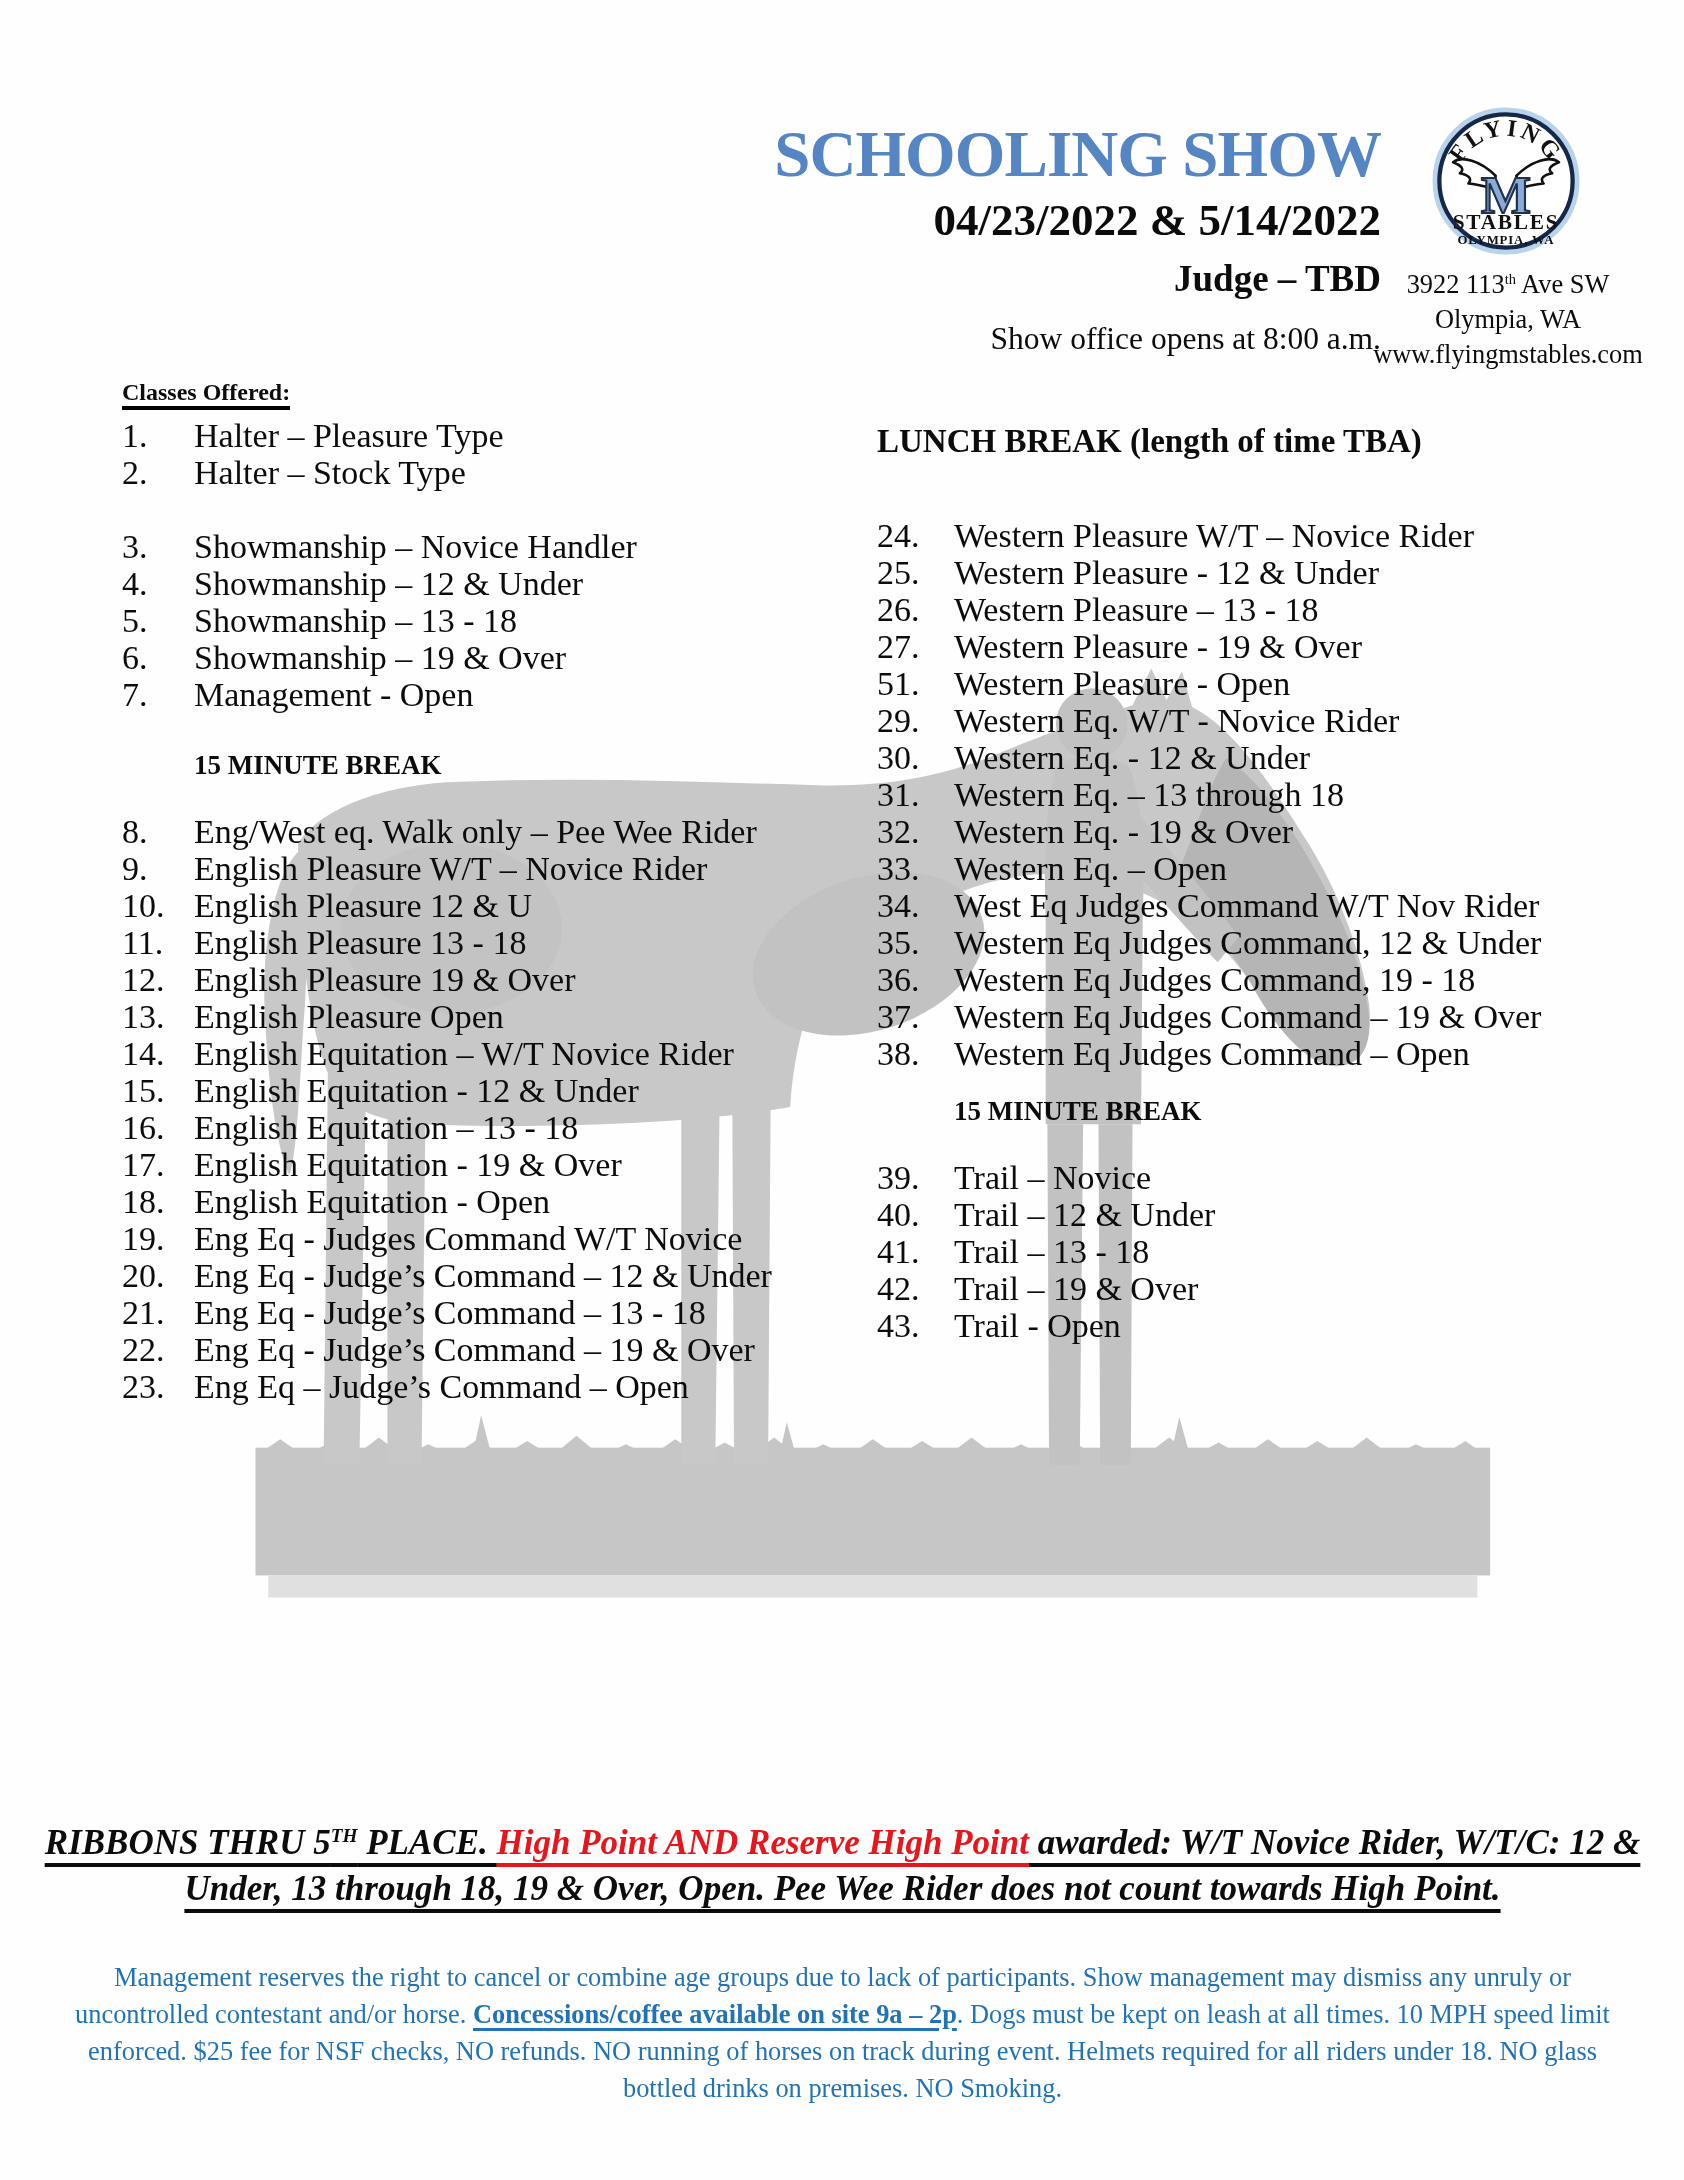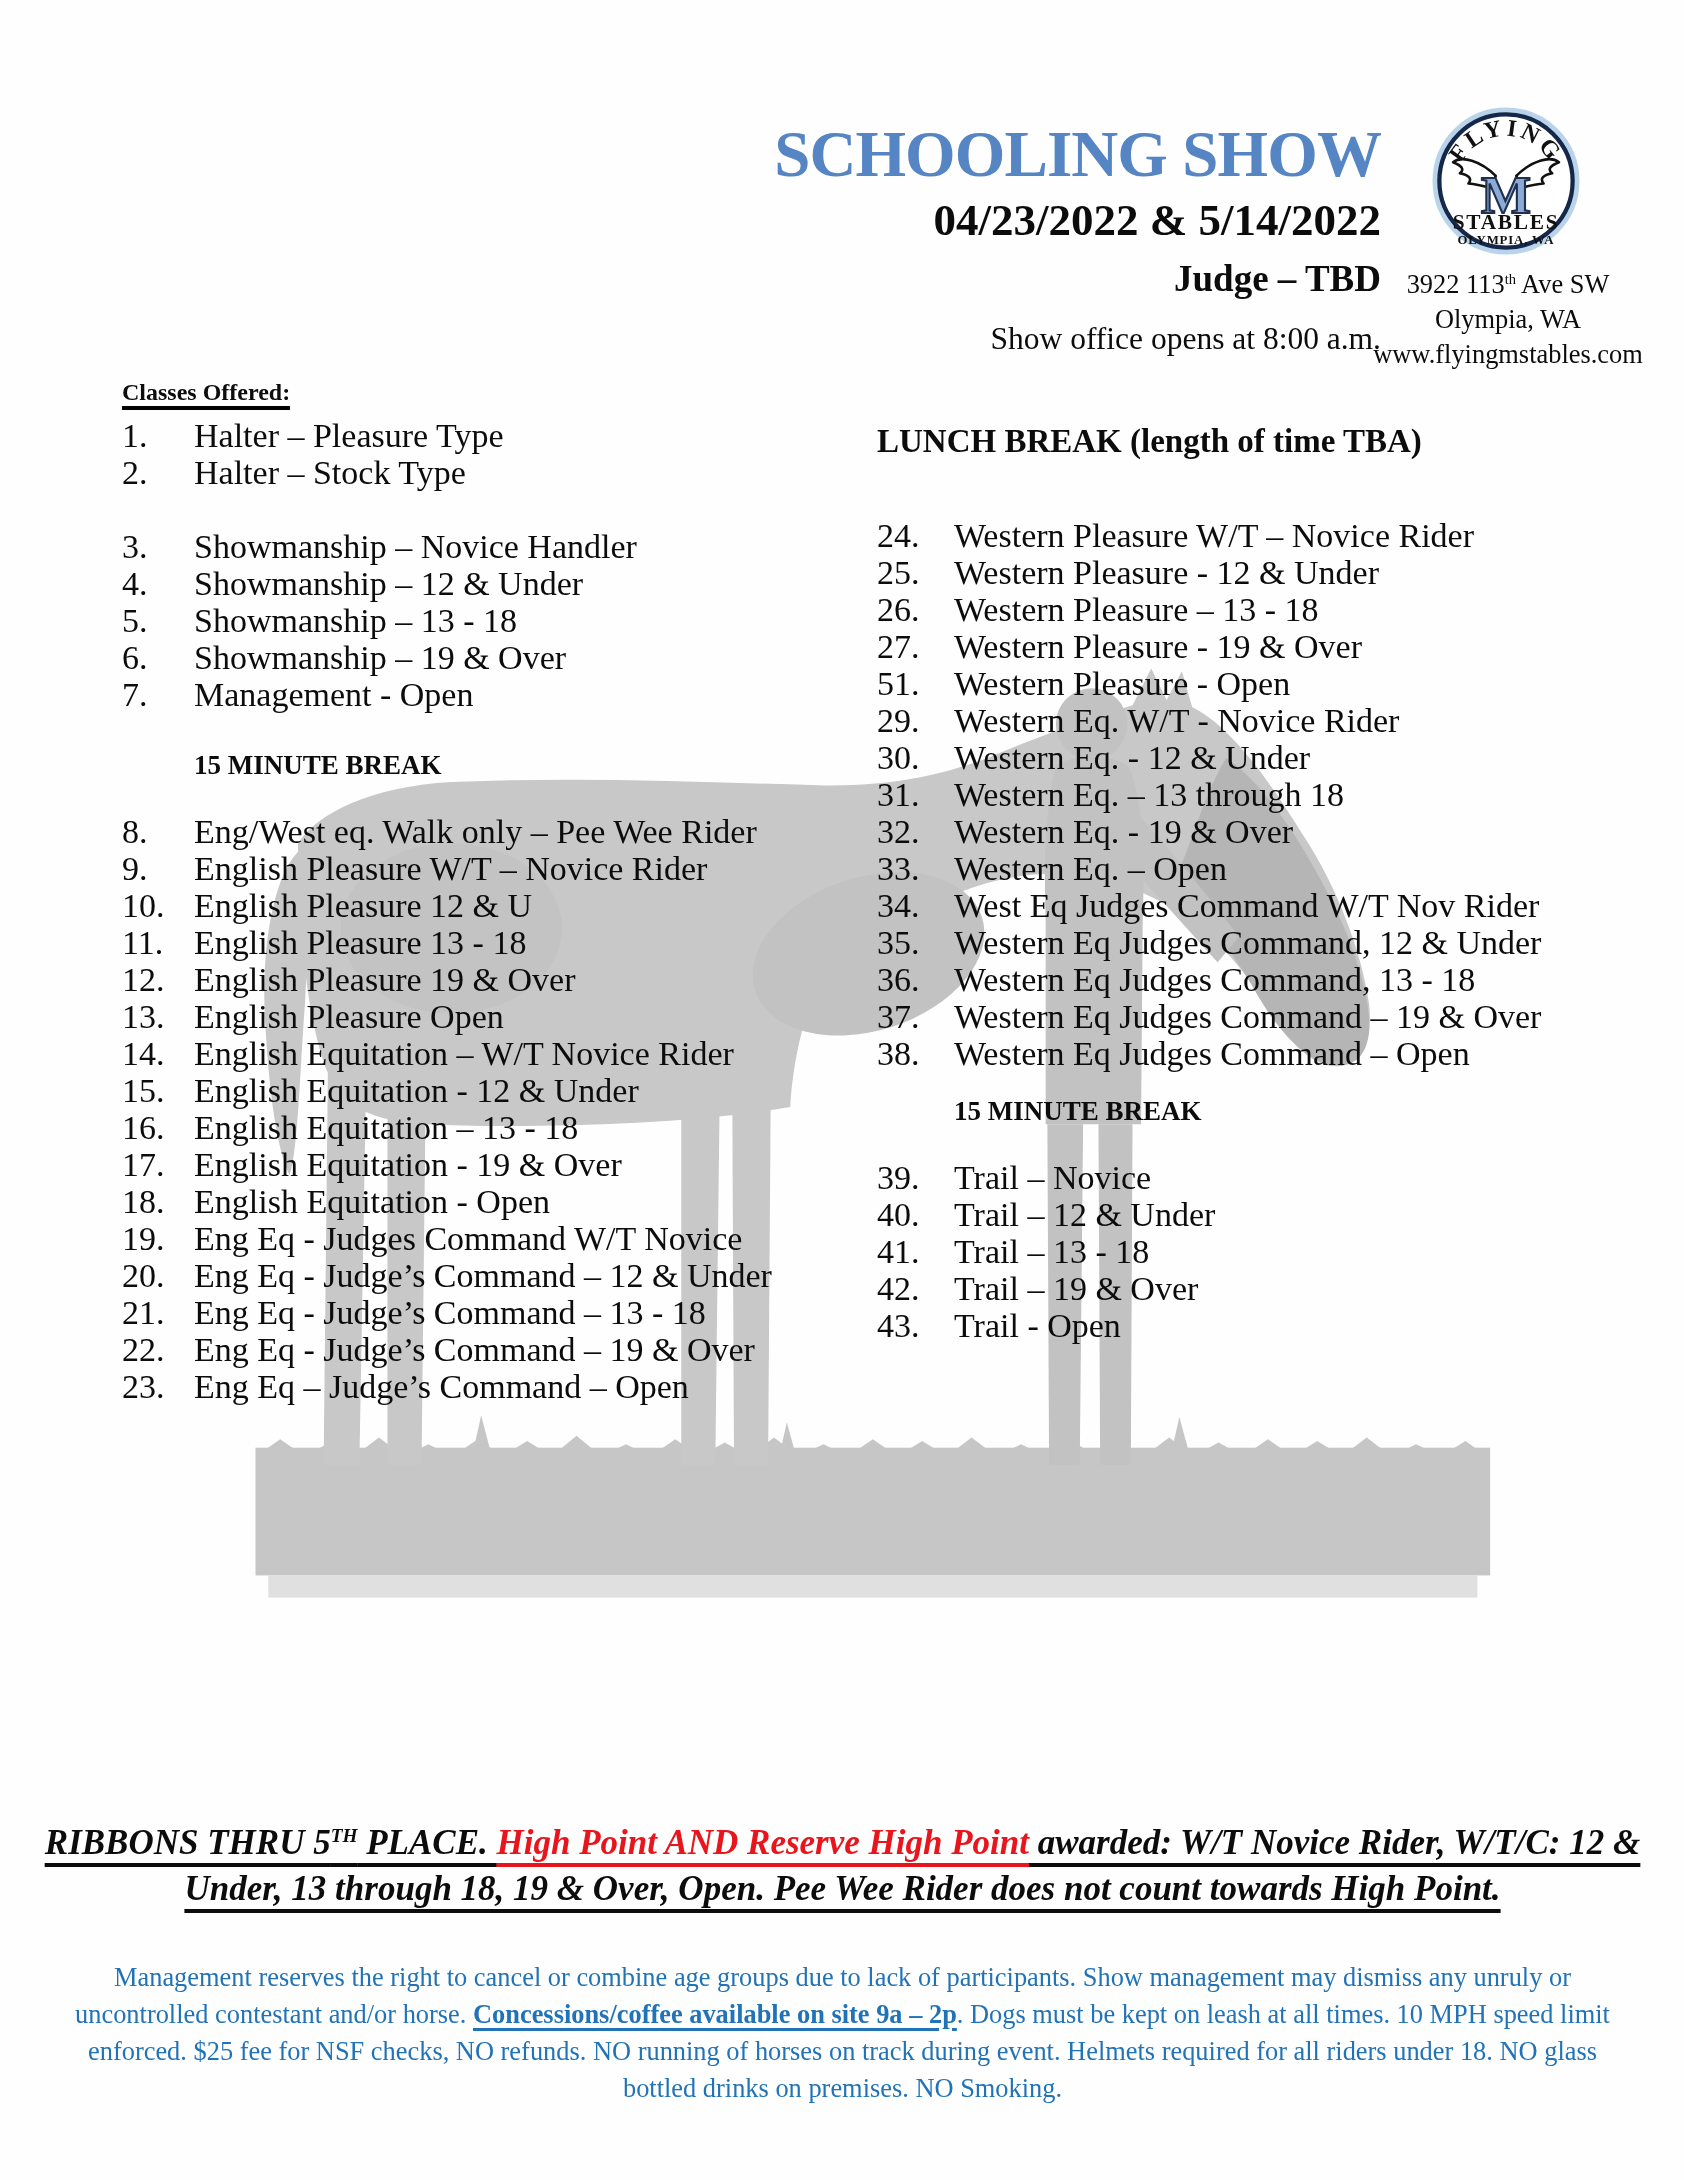--- a/index.html
+++ b/index.html
@@ -329,21 +329,21 @@
         <span class="lbl">West Eq Judges Command W/T Nov Rider</span>
       </div>
 
       <div class="item">
         <span class="num">35.</span>
         <span class="lbl">Western Eq Judges Command, 12 &amp; Under</span>
       </div>
 
       <div class="item">
         <span class="num">36.</span>
-        <span class="lbl">Western Eq Judges Command, 13 - 18</span>
+        <span class="lbl">Western Eq Judges Command, 19 - 18</span>
       </div>
 
       <div class="item">
         <span class="num">37.</span>
         <span class="lbl">Western Eq Judges Command – 19 &amp; Over</span>
       </div>
 
       <div class="item">
         <span class="num">38.</span>
         <span class="lbl">Western Eq Judges Command – Open</span>

